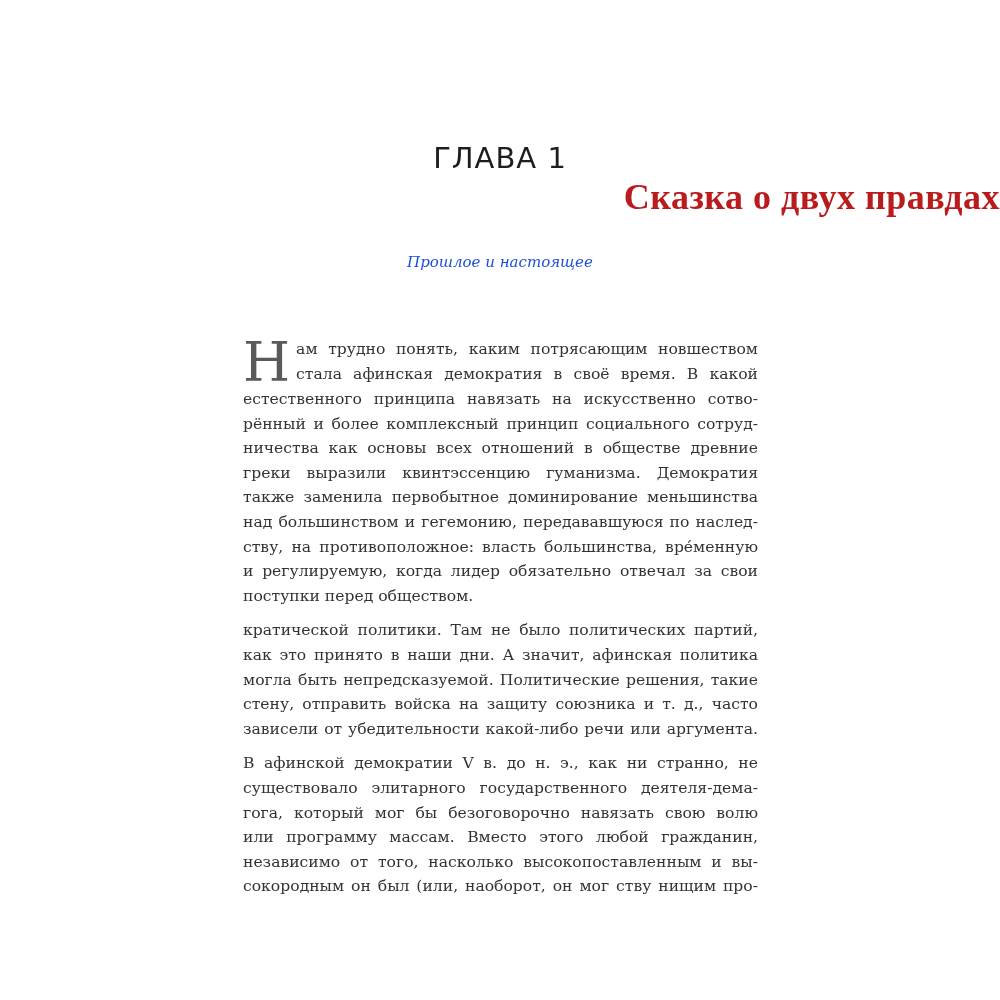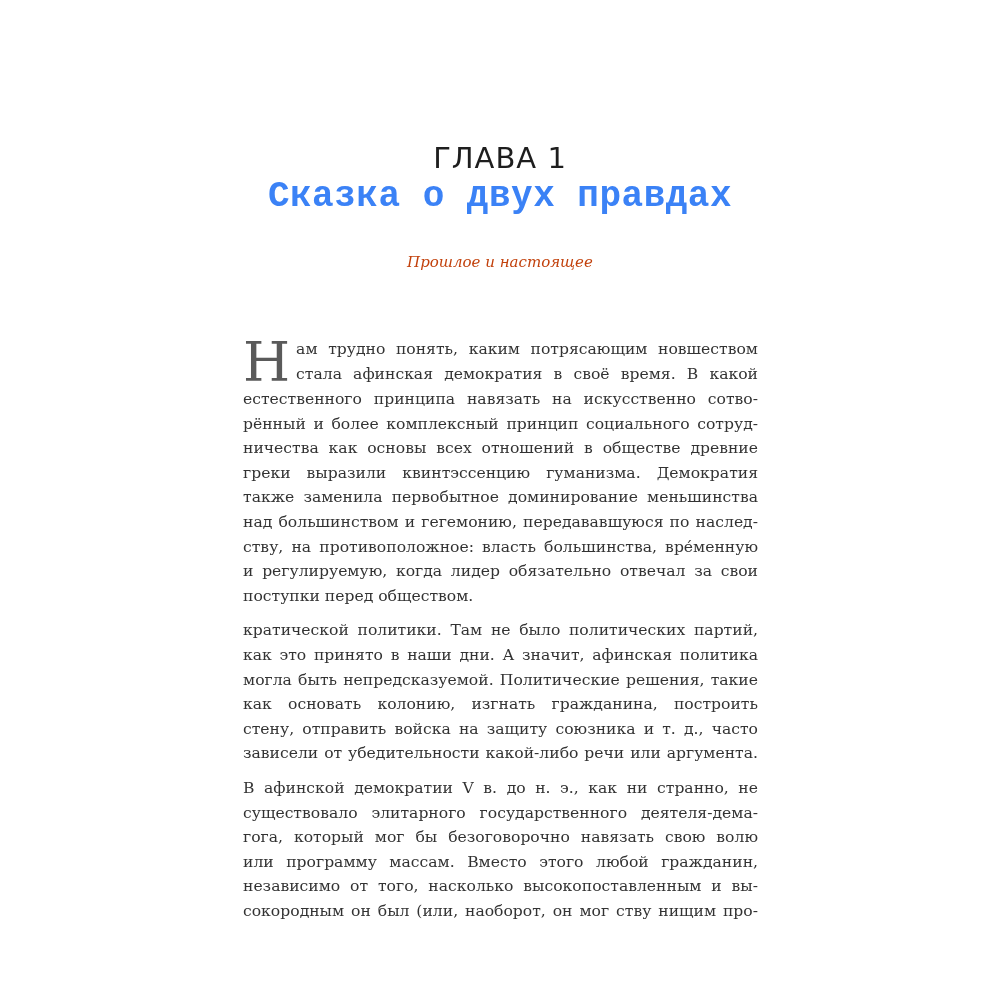--- a/index.html
+++ b/index.html
@@ -23,37 +23,37 @@
       font-family: "DejaVu Sans", sans-serif;
       font-size: 29px;
       letter-spacing: 1px;
       color: #1e1e1e;
     }
     .chapter-title {
       position: absolute;
       left: 0;
       width: 1000px;
       top: 176px;
-      text-align: center;
-      font-family: Liberation Mono, monospace;
+      text-align: right;
+      font-family: Liberation Serif, serif;
       font-weight: bold;
       font-size: 36px;
       letter-spacing: 0.5px;
-      color: #3b82f6;
+      color: #b91c1c;
     }
     .epigraph {
       position: absolute;
       left: 0;
       width: 1000px;
       top: 253px;
       text-align: center;
       font-family: "DejaVu Serif", serif;
       font-style: italic;
       font-size: 15px;
-      color: #c2410c;
+      color: #1d4ed8;
     }
     .body-text {
       position: absolute;
       left: 243px;
       width: 515px;
       top: 337px;
       font-family: "DejaVu Serif", serif;
       font-size: 15.6px;
       color: #333333;
     }
@@ -101,21 +101,20 @@
     <div class="line">над большинством и гегемонию, передававшуюся по наслед-</div>
     <div class="line">ству, на противоположное: власть большинства, вре́менную</div>
     <div class="line">и регулируемую, когда лидер обязательно отвечал за свои</div>
     <div class="line last">поступки перед обществом.</div>
   </div>
 
   <div class="paragraph">
     <div class="line">кратической политики. Там не было политических партий,</div>
     <div class="line">как это принято в наши дни. А значит, афинская политика</div>
     <div class="line">могла быть непредсказуемой. Политические решения, такие</div>
-    <div class="line">как основать колонию, изгнать гражданина, построить</div>
     <div class="line">стену, отправить войска на защиту союзника и т. д., часто</div>
     <div class="line">зависели от убедительности какой-либо речи или аргумента.</div>
   </div>
 
   <div class="paragraph">
     <div class="line">В афинской демократии V в. до н. э., как ни странно, не</div>
     <div class="line">существовало элитарного государственного деятеля-дема-</div>
     <div class="line">гога, который мог бы безоговорочно навязать свою волю</div>
     <div class="line">или программу массам. Вместо этого любой гражданин,</div>
     <div class="line">независимо от того, насколько высокопоставленным и вы-</div>

